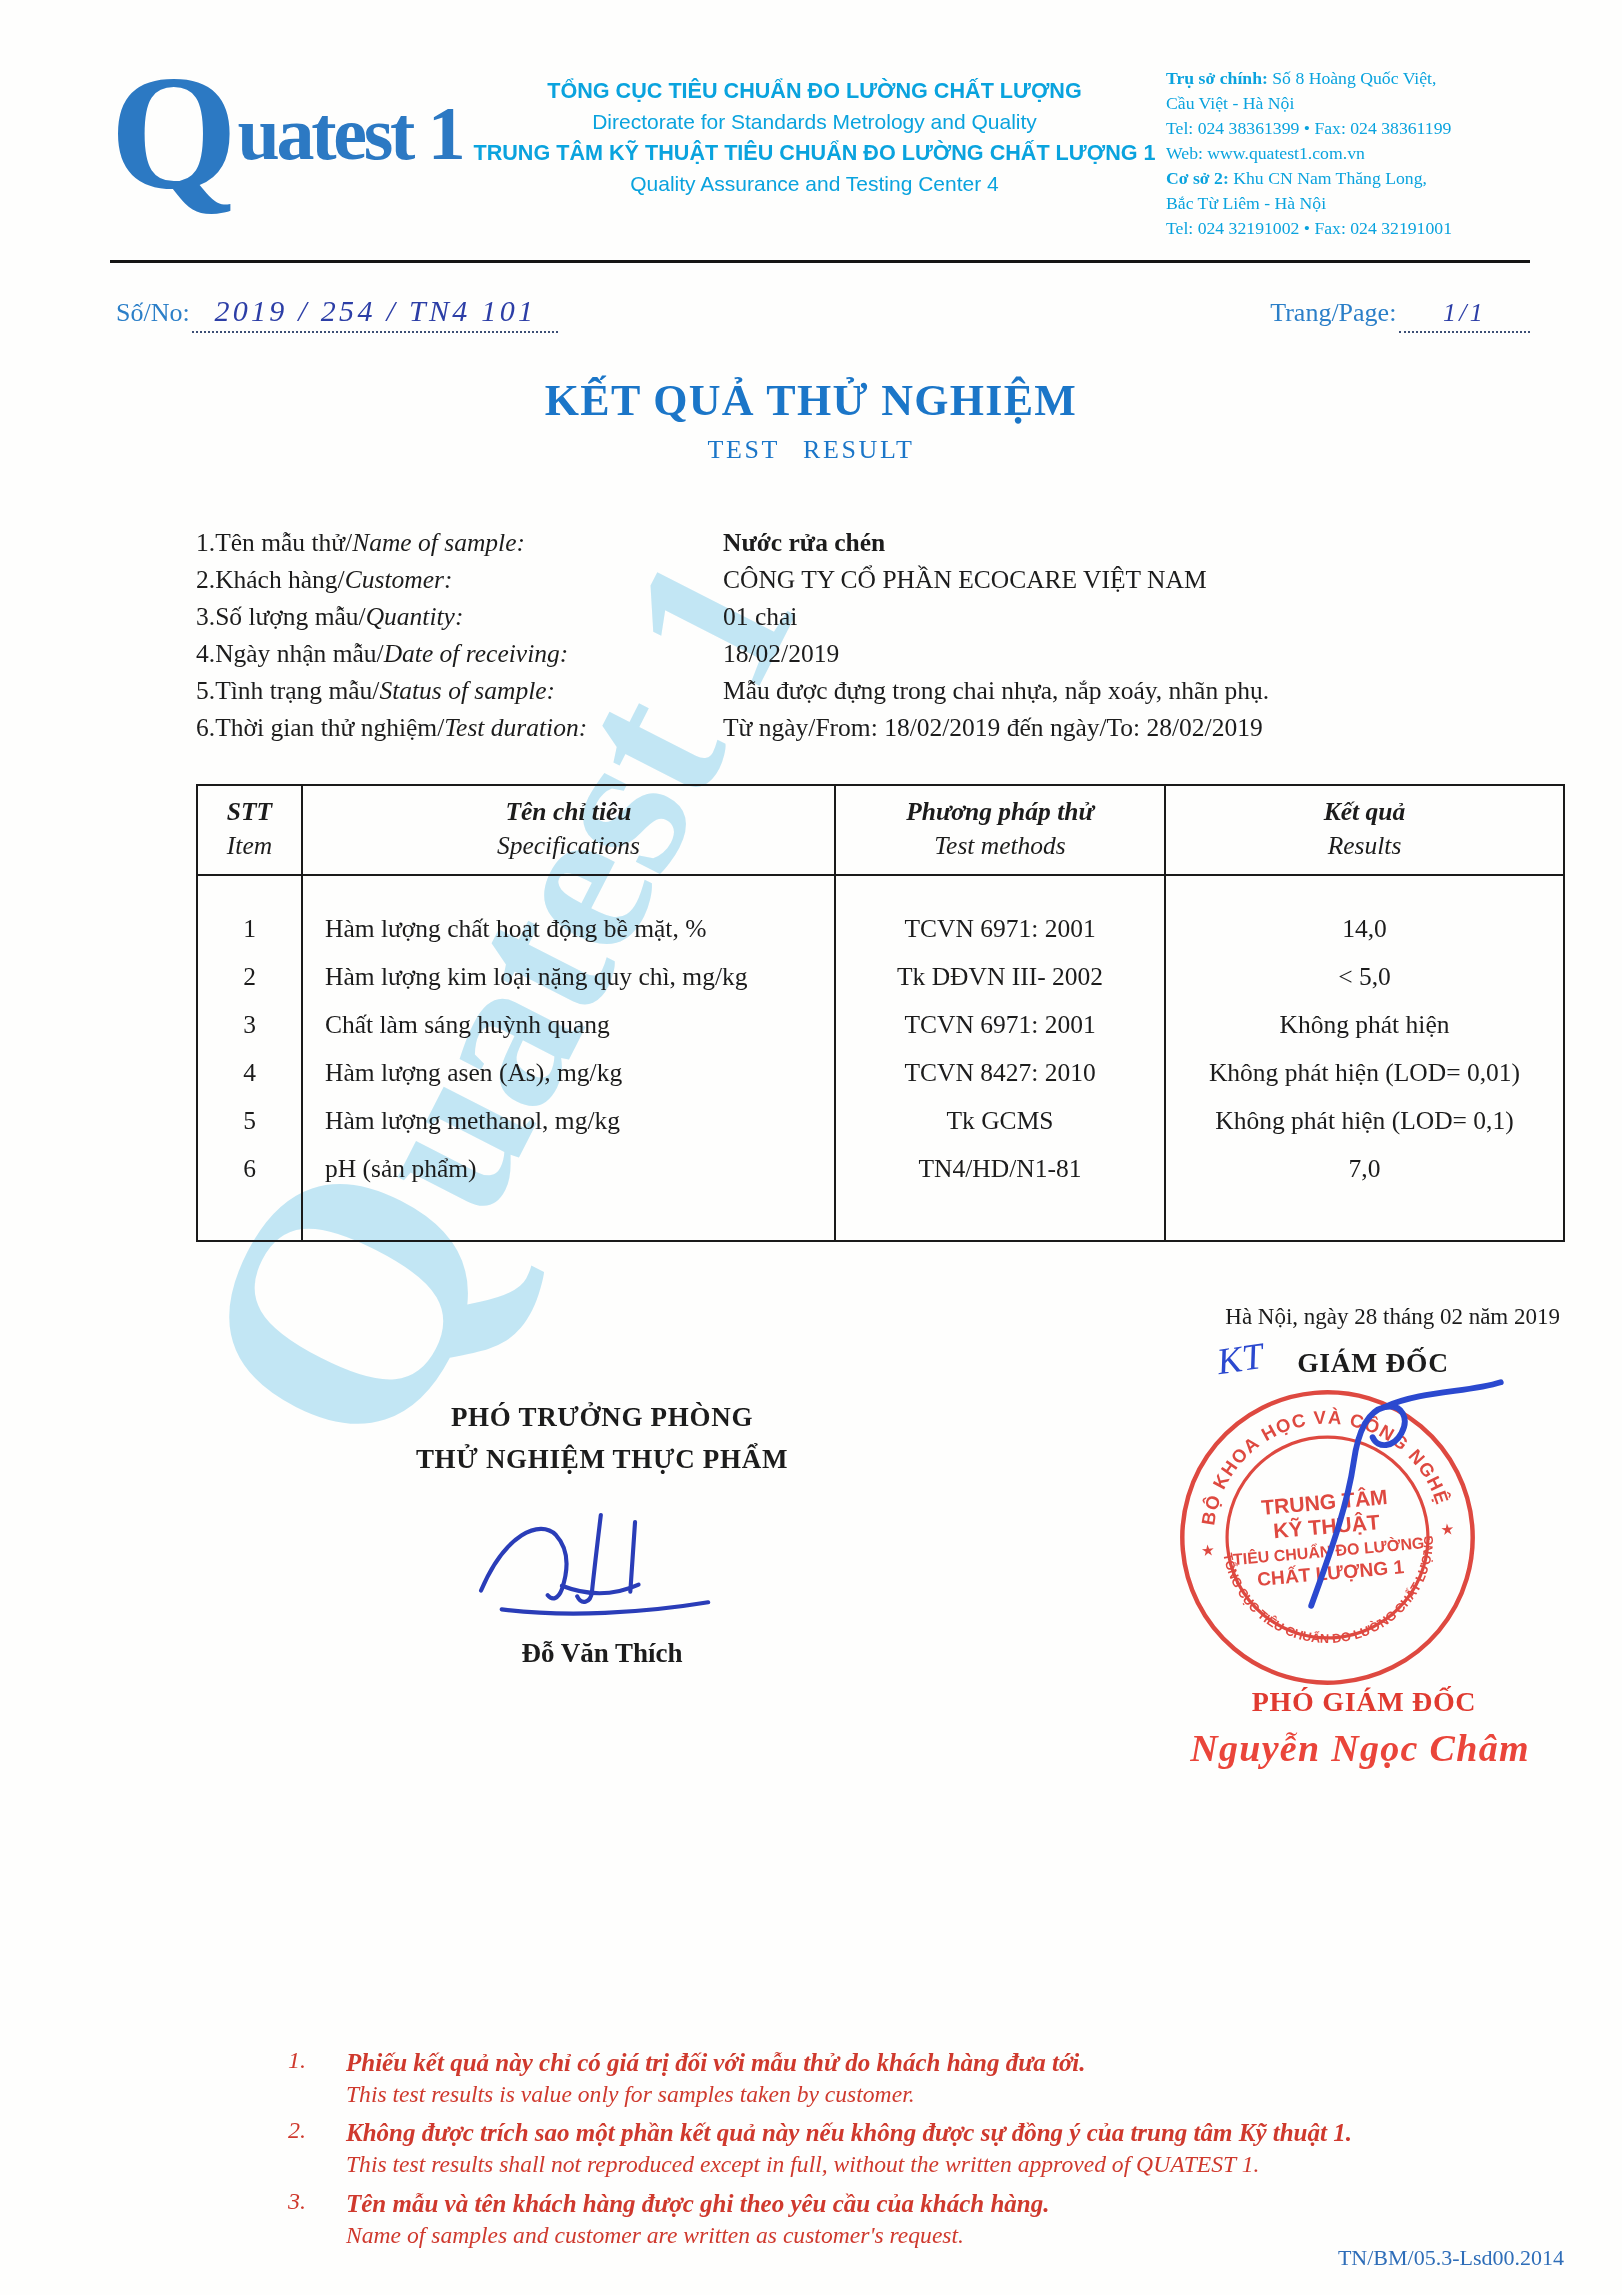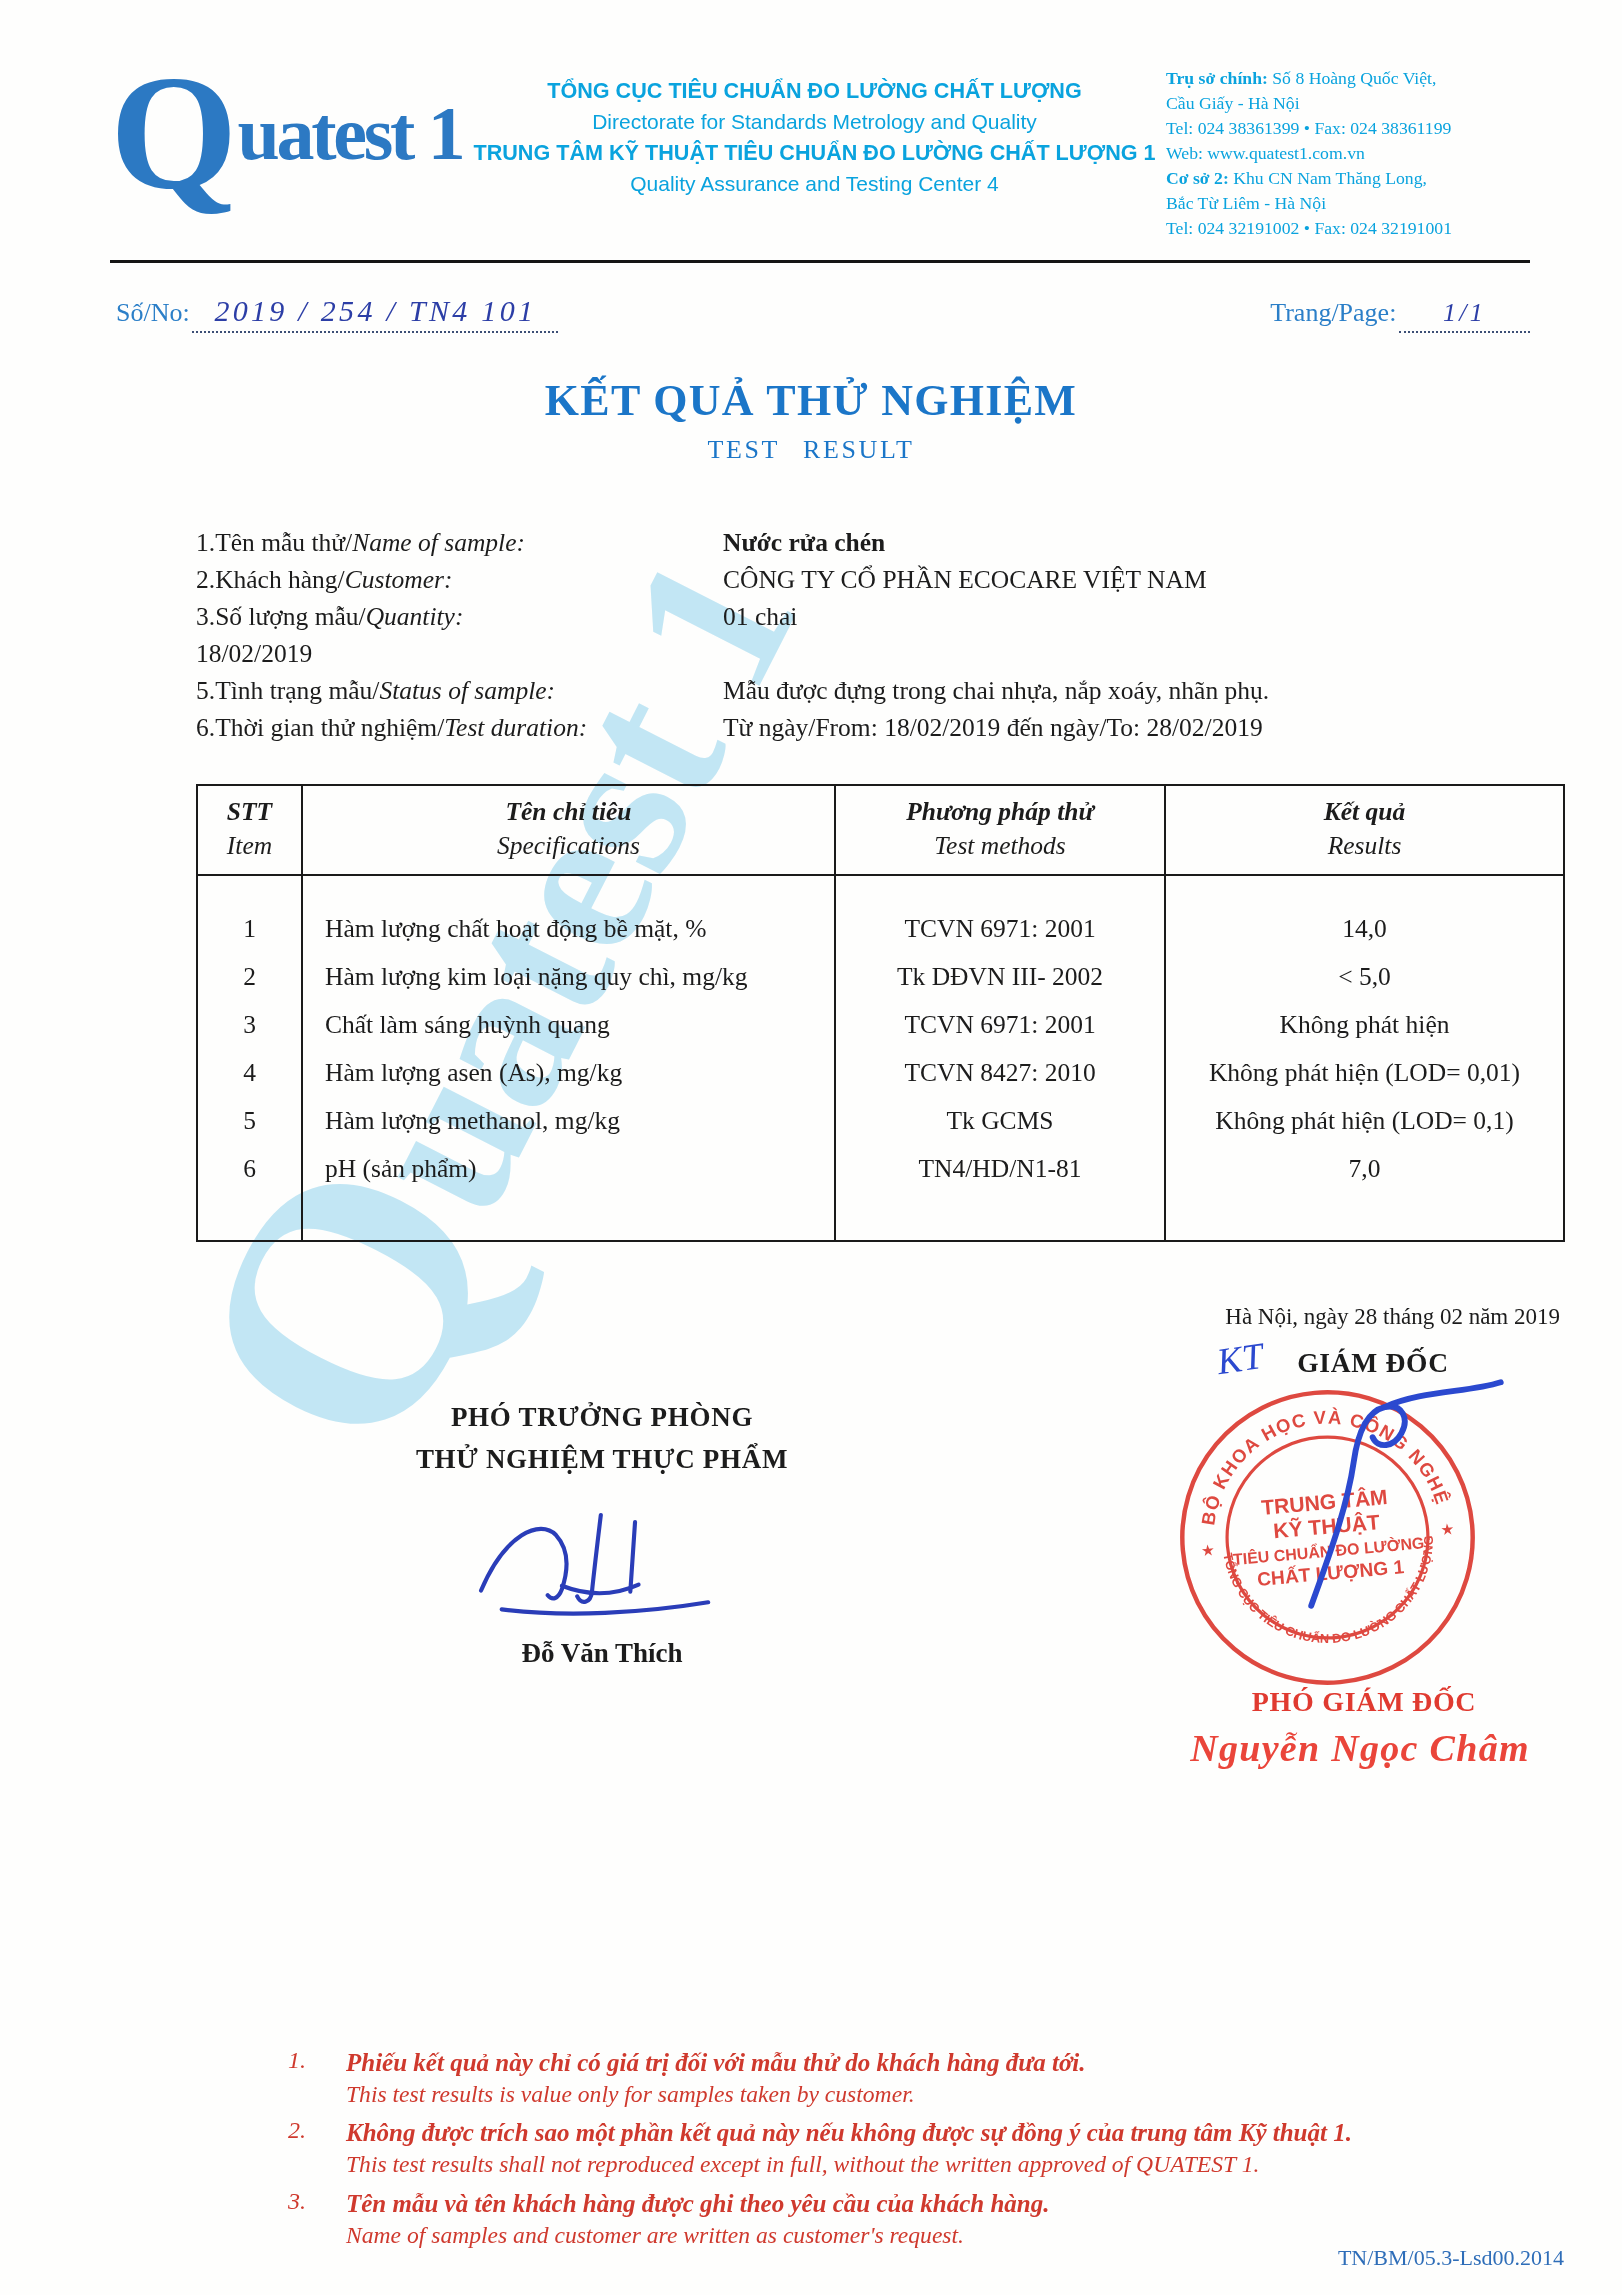--- a/index.html
+++ b/index.html
@@ -109,21 +109,21 @@
     <header class="hdr">
       <div class="logo"><span class="logo-q">Q</span><span class="logo-rest">uatest 1</span></div>
       <div class="hdr-center">
         <div class="hc-b">TỔNG CỤC TIÊU CHUẨN ĐO LƯỜNG CHẤT LƯỢNG</div>
         <div class="hc-r">Directorate for Standards Metrology and Quality</div>
         <div class="hc-b">TRUNG TÂM KỸ THUẬT TIÊU CHUẨN ĐO LƯỜNG CHẤT LƯỢNG 1</div>
         <div class="hc-r">Quality Assurance and Testing Center 4</div>
       </div>
       <div class="hdr-right">
         <div class="hr-line"><b>Trụ sở chính:</b><span> Số 8 Hoàng Quốc Việt,</span></div>
-        <div class="hr-line"><span>Cầu Giấy - Hà Nội</span></div>
+        <div class="hr-line"><span>Cầu Việt - Hà Nội</span></div>
         <div class="hr-line"><span>Tel: 024 38361399 • Fax: 024 38361199</span></div>
         <div class="hr-line"><span>Web: www.quatest1.com.vn</span></div>
         <div class="hr-line"><b>Cơ sở 2:</b><span> Khu CN Nam Thăng Long,</span></div>
         <div class="hr-line"><span>Bắc Từ Liêm - Hà Nội</span></div>
         <div class="hr-line"><span>Tel: 024 32191002 • Fax: 024 32191001</span></div>
       </div>
     </header>
 
     <div class="rule"></div>
 
@@ -148,20 +148,21 @@
       </div>
       <div class="info-row">
         <div class="info-label"><span>2.Khách hàng/</span><i>Customer:</i></div>
         <div class="info-value">CÔNG TY CỔ PHẦN ECOCARE VIỆT NAM</div>
       </div>
       <div class="info-row">
         <div class="info-label"><span>3.Số lượng mẫu/</span><i>Quantity:</i></div>
         <div class="info-value">01 chai</div>
       </div>
       <div class="info-row">
+        <div class="info-label"><span>4.Ngày nhận mẫu/</span><i>Date of receiving:</i></div>
         <div class="info-value">18/02/2019</div>
       </div>
       <div class="info-row">
         <div class="info-label"><span>5.Tình trạng mẫu/</span><i>Status of sample:</i></div>
         <div class="info-value">Mẫu được đựng trong chai nhựa, nắp xoáy, nhãn phụ.</div>
       </div>
       <div class="info-row">
         <div class="info-label"><span>6.Thời gian thử nghiệm/</span><i>Test duration:</i></div>
         <div class="info-value">Từ ngày/From: 18/02/2019 đến ngày/To: 28/02/2019</div>
       </div>

